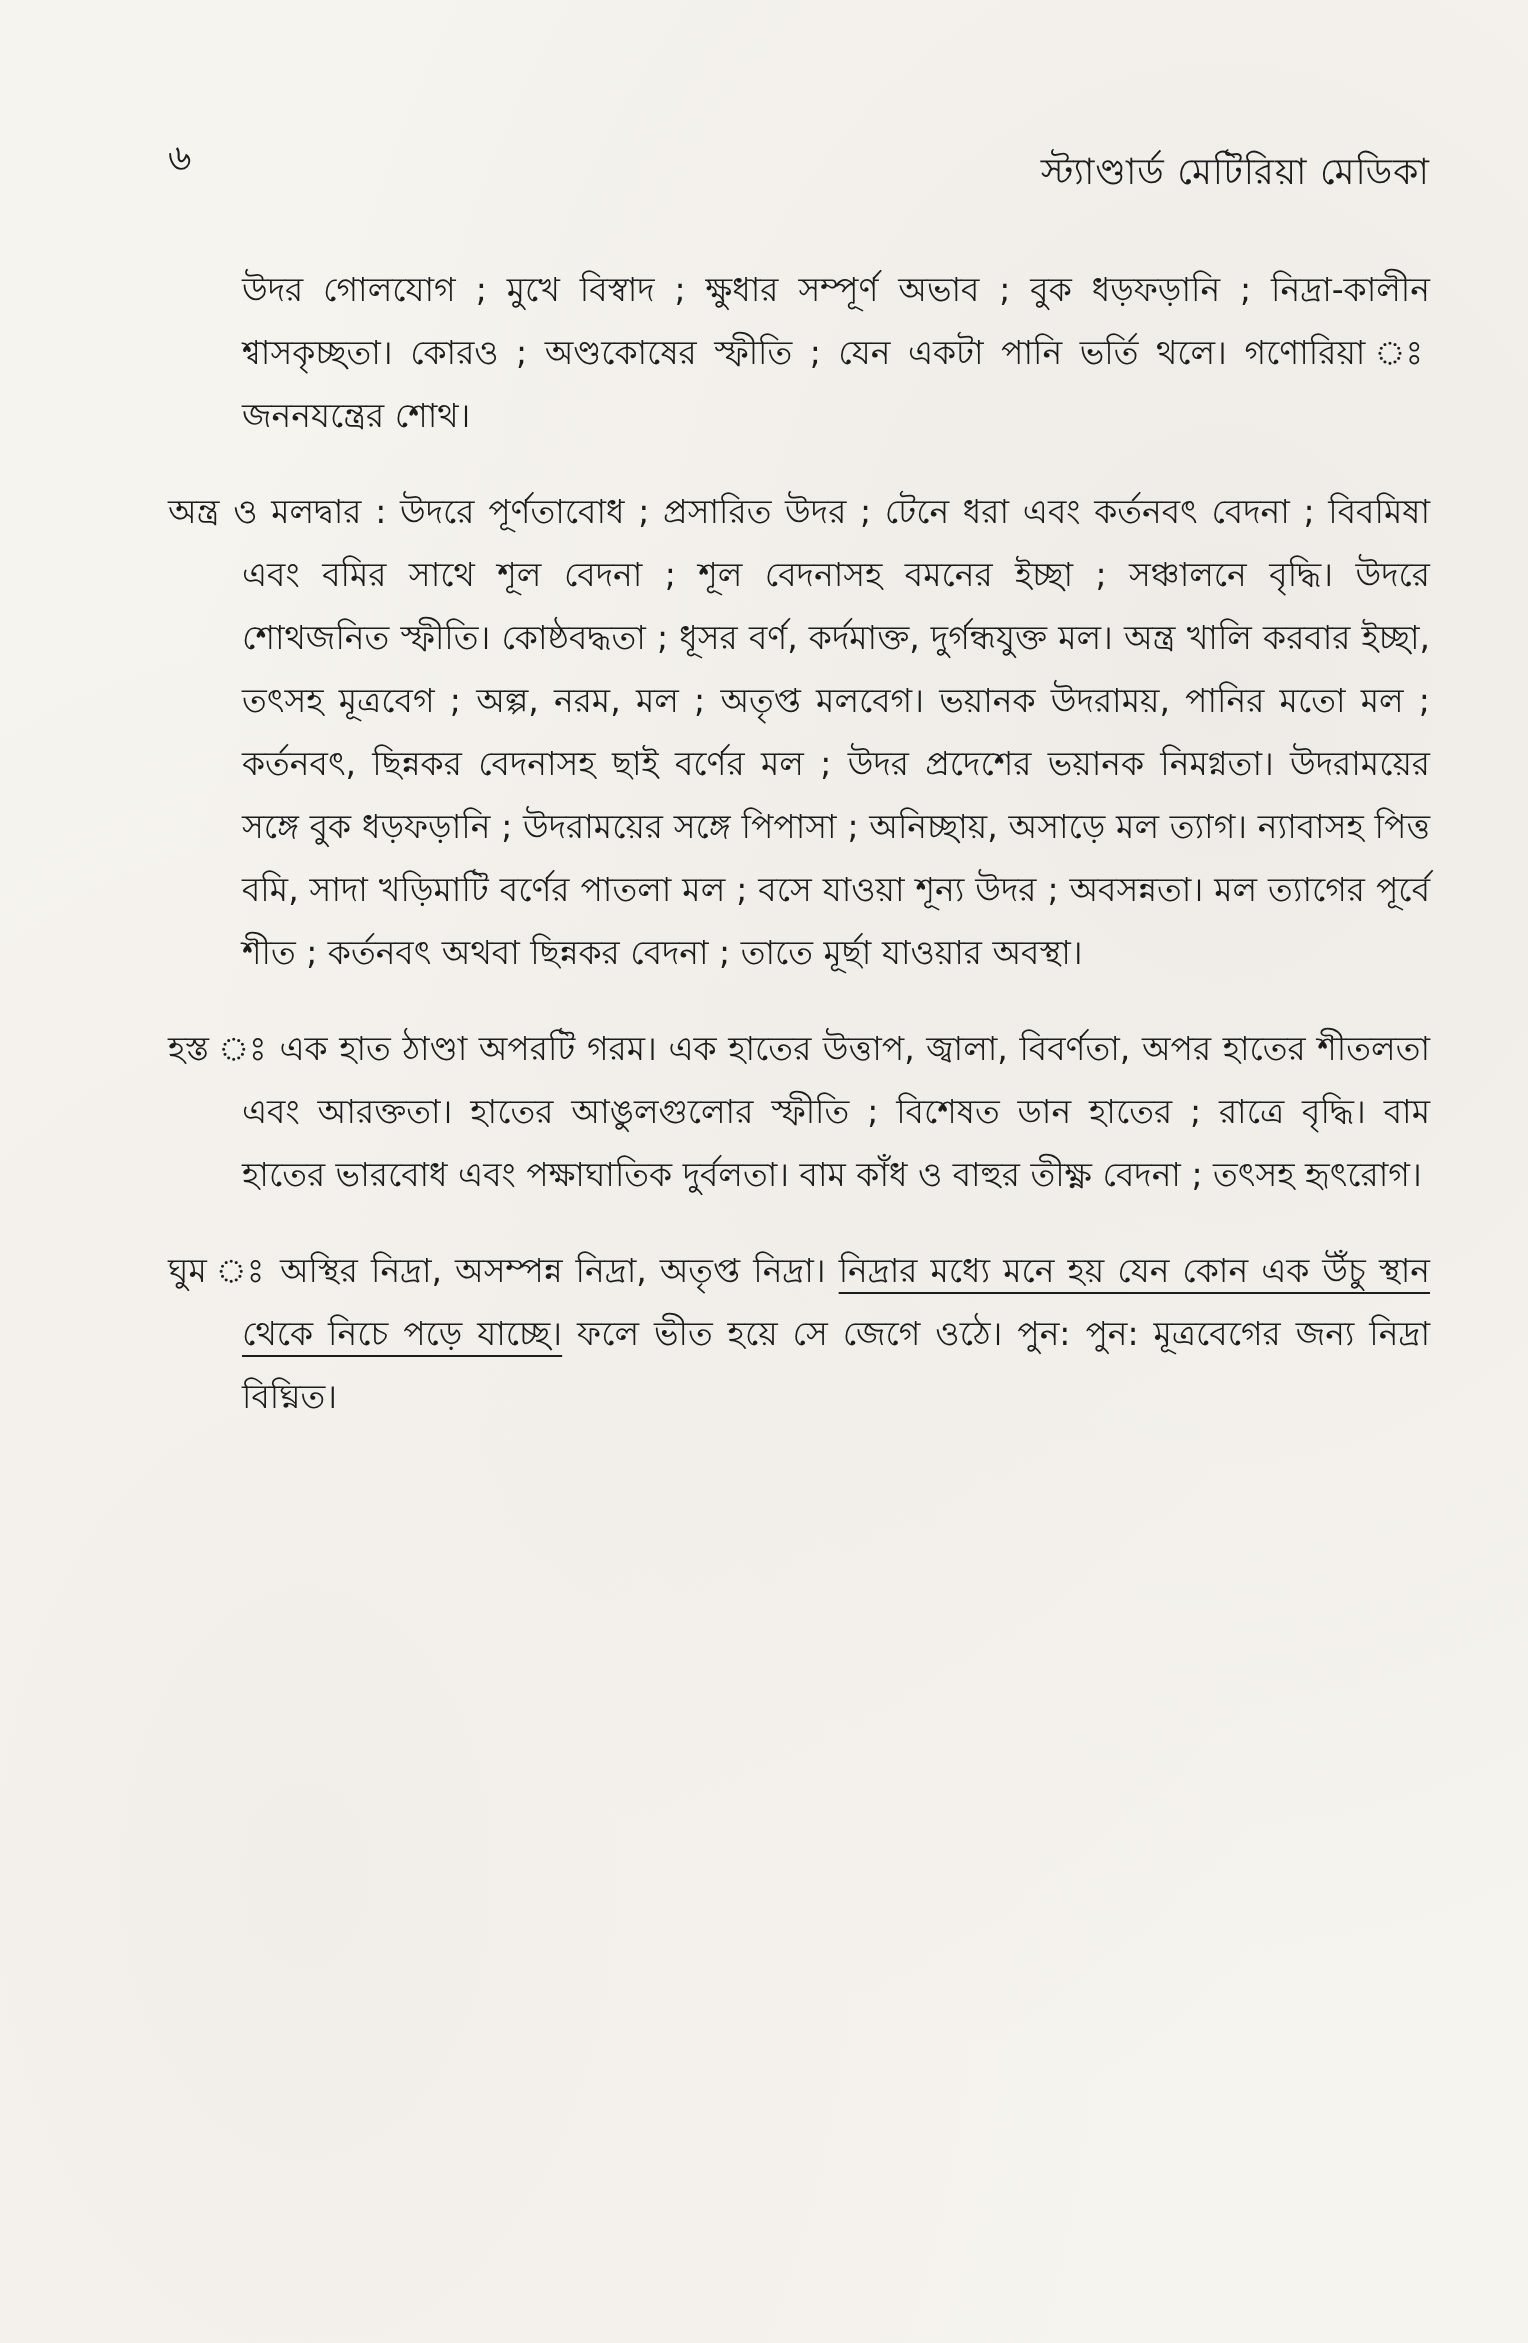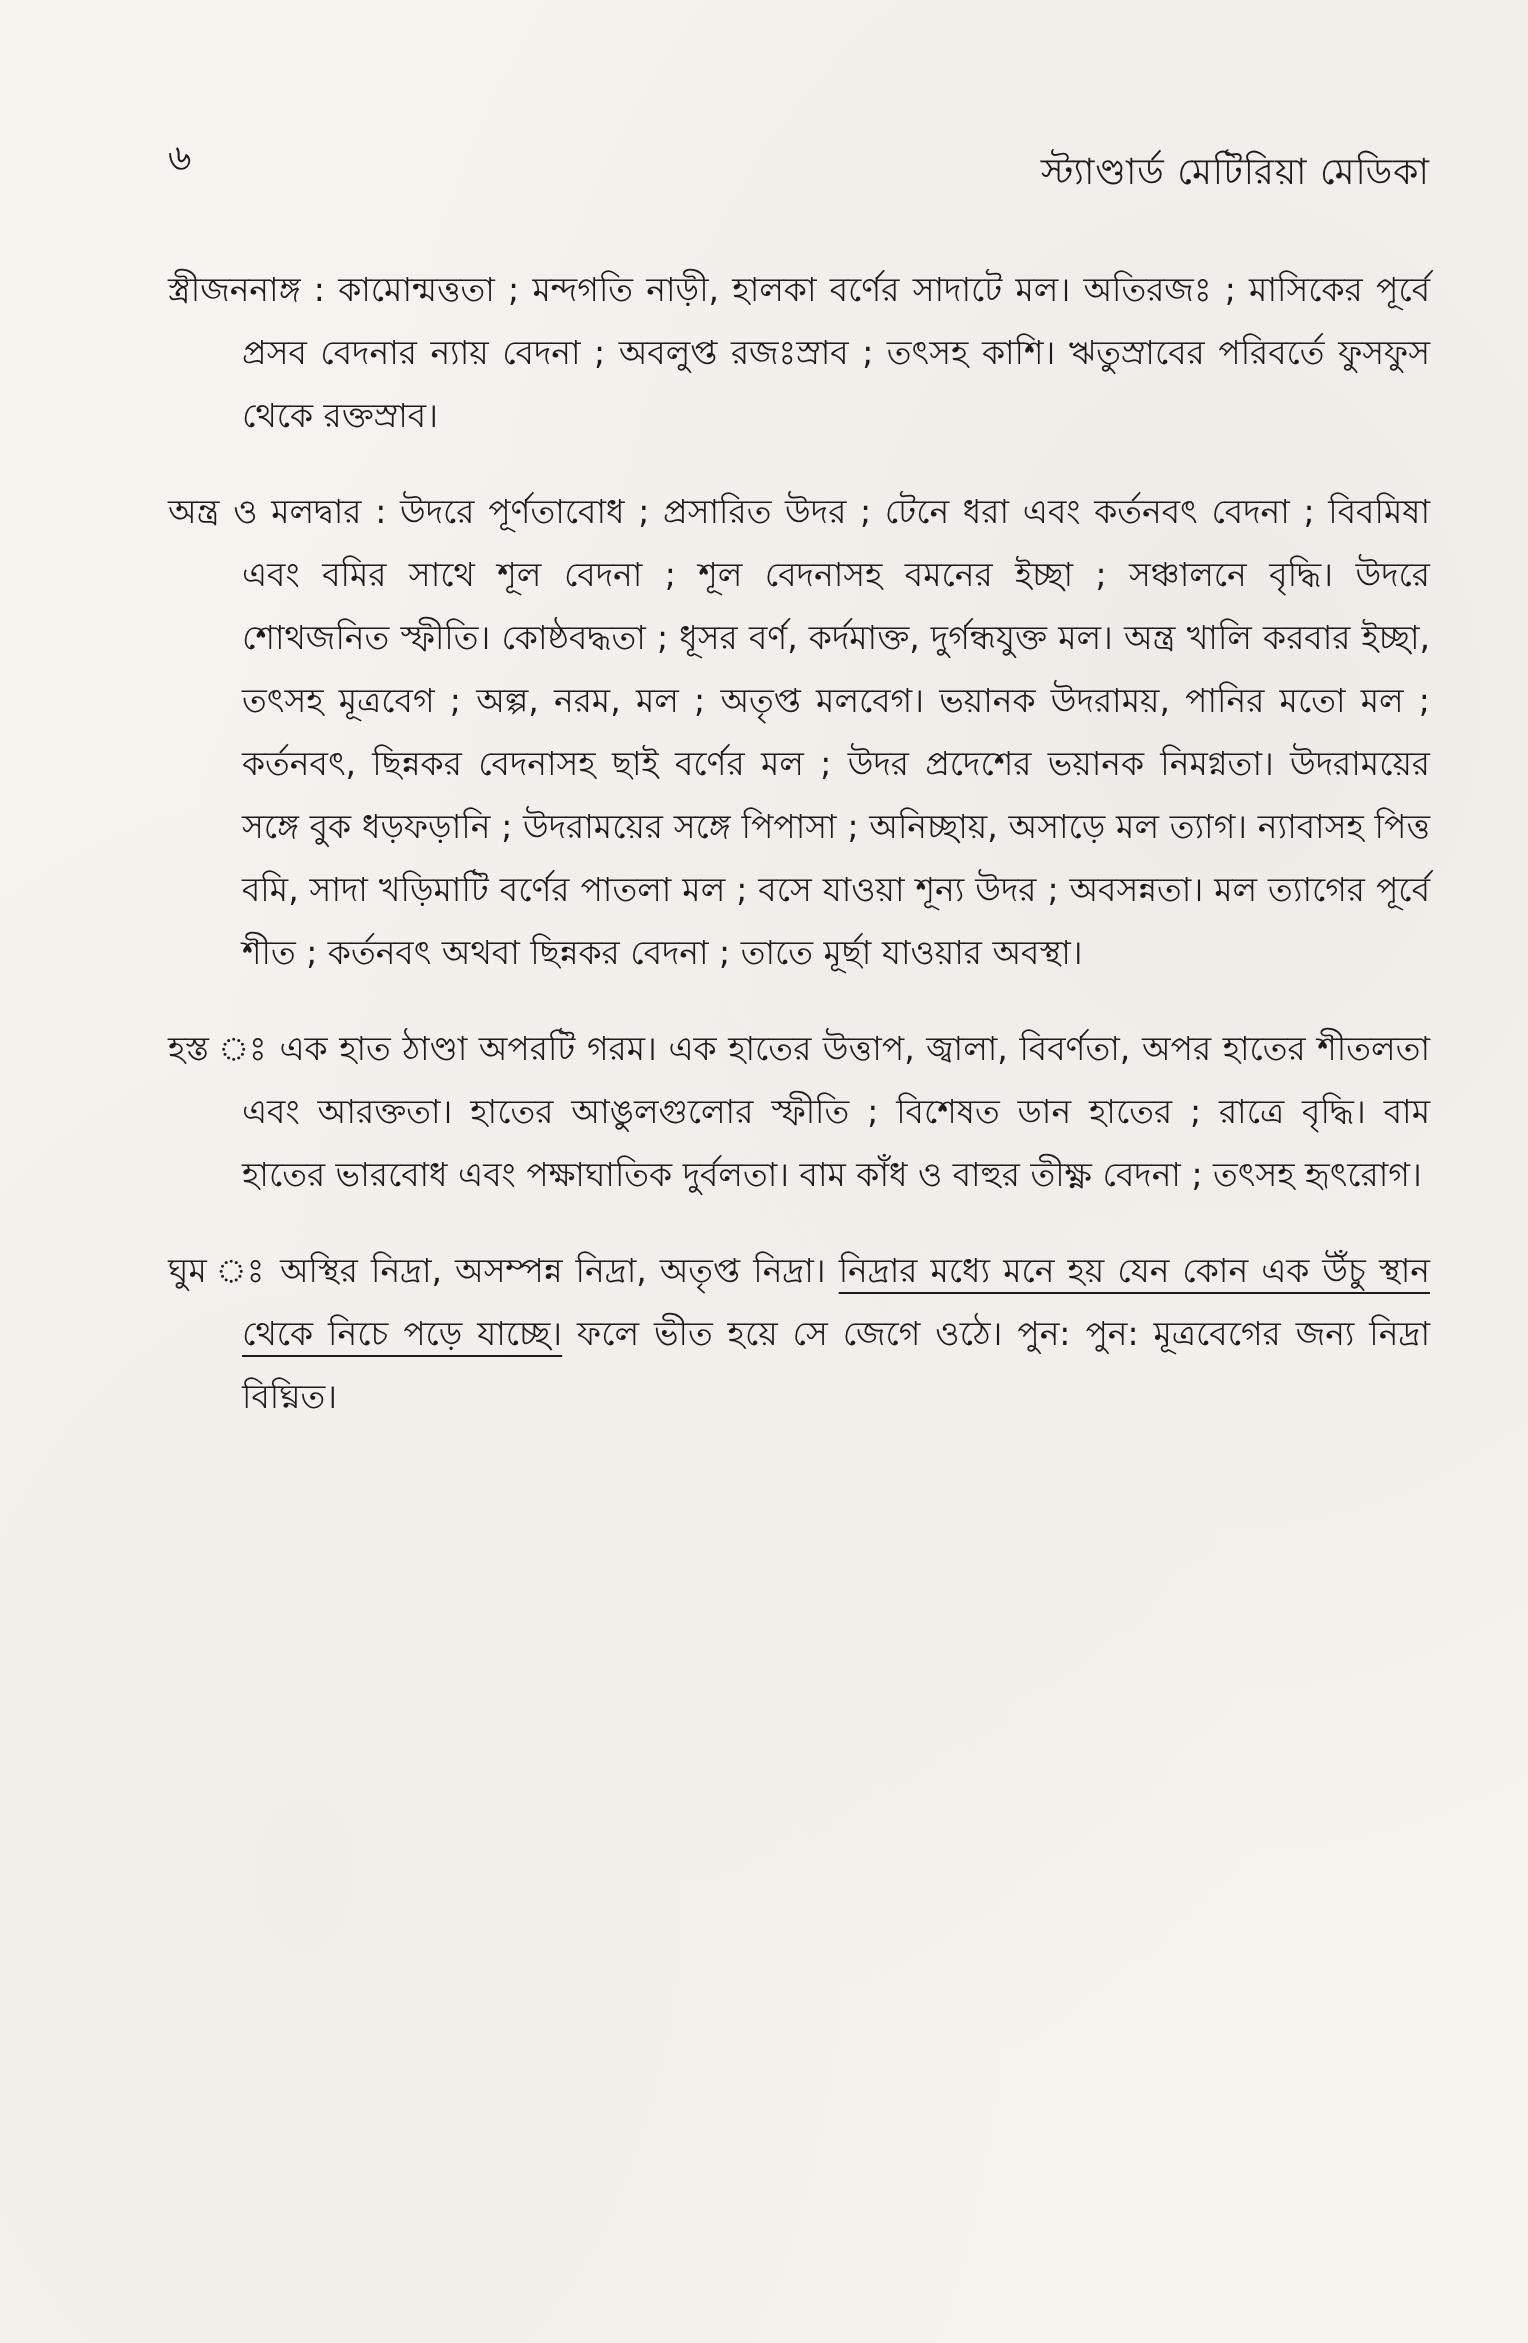--- a/index.html
+++ b/index.html
@@ -77,25 +77,24 @@
 
 <div class="page">
 
   <div class="header">
     <span class="page-number">৬</span>
     <span class="running-title">স্ট্যাণ্ডার্ড মেটিরিয়া মেডিকা</span>
   </div>
 
   <div class="content">
 
+    <p class="section first">
+      <span>উদর গোলযোগ ; মুখে বিস্বাদ ; ক্ষুধার সম্পূর্ণ অভাব ; বুক ধড়ফড়ানি ; নিদ্রা-কালীন শ্বাসকৃচ্ছতা। কোরও ; অণ্ডকোষের স্ফীতি ; যেন একটা পানি ভর্তি থলে। গণোরিয়া ঃ জননযন্ত্রের শোথ।</span>
+    </p>
 
-    <p class="section">
-      <span class="heading">স্ত্রীজননাঙ্গ :</span>
-      <span>কামোন্মত্ততা ; মন্দগতি নাড়ী, হালকা বর্ণের সাদাটে মল। অতিরজঃ ; মাসিকের পূর্বে প্রসব বেদনার ন্যায় বেদনা ; অবলুপ্ত রজঃস্রাব ; তৎসহ কাশি। ঋতুস্রাবের পরিবর্তে ফুসফুস থেকে রক্তস্রাব।</span>
-    </p>
 
     <p class="section">
       <span class="heading">অন্ত্র ও মলদ্বার :</span>
       <span>উদরে পূর্ণতাবোধ ; প্রসারিত উদর ; টেনে ধরা এবং কর্তনবৎ বেদনা ; বিবমিষা এবং বমির সাথে শূল বেদনা ; শূল বেদনাসহ বমনের ইচ্ছা ; সঞ্চালনে বৃদ্ধি। উদরে শোথজনিত স্ফীতি। কোষ্ঠবদ্ধতা ; ধূসর বর্ণ, কর্দমাক্ত, দুর্গন্ধযুক্ত মল। অন্ত্র খালি করবার ইচ্ছা, তৎসহ মূত্রবেগ ; অল্প, নরম, মল ; অতৃপ্ত মলবেগ। ভয়ানক উদরাময়, পানির মতো মল ; কর্তনবৎ, ছিন্নকর বেদনাসহ ছাই বর্ণের মল ; উদর প্রদেশের ভয়ানক নিমগ্নতা। উদরাময়ের সঙ্গে বুক ধড়ফড়ানি ; উদরাময়ের সঙ্গে পিপাসা ; অনিচ্ছায়, অসাড়ে মল ত্যাগ। ন্যাবাসহ পিত্ত বমি, সাদা খড়িমাটি বর্ণের পাতলা মল ; বসে যাওয়া শূন্য উদর ; অবসন্নতা। মল ত্যাগের পূর্বে শীত ; কর্তনবৎ অথবা ছিন্নকর বেদনা ; তাতে মূর্ছা যাওয়ার অবস্থা।</span>
     </p>
 
     <p class="section">
       <span class="heading">হস্ত ঃ</span>
       <span>এক হাত ঠাণ্ডা অপরটি গরম। এক হাতের উত্তাপ, জ্বালা, বিবর্ণতা, অপর হাতের শীতলতা এবং আরক্ততা। হাতের আঙুলগুলোর স্ফীতি ; বিশেষত ডান হাতের ; রাত্রে বৃদ্ধি। বাম হাতের ভারবোধ এবং পক্ষাঘাতিক দুর্বলতা। বাম কাঁধ ও বাহুর তীক্ষ্ণ বেদনা ; তৎসহ হৃৎরোগ।</span>
     </p>

